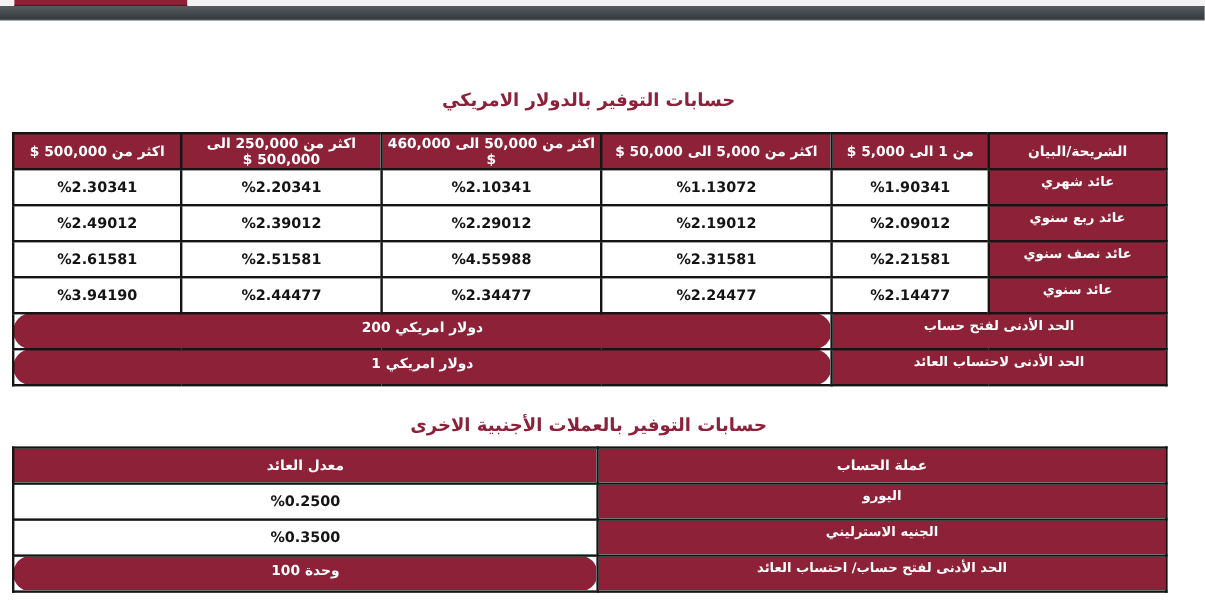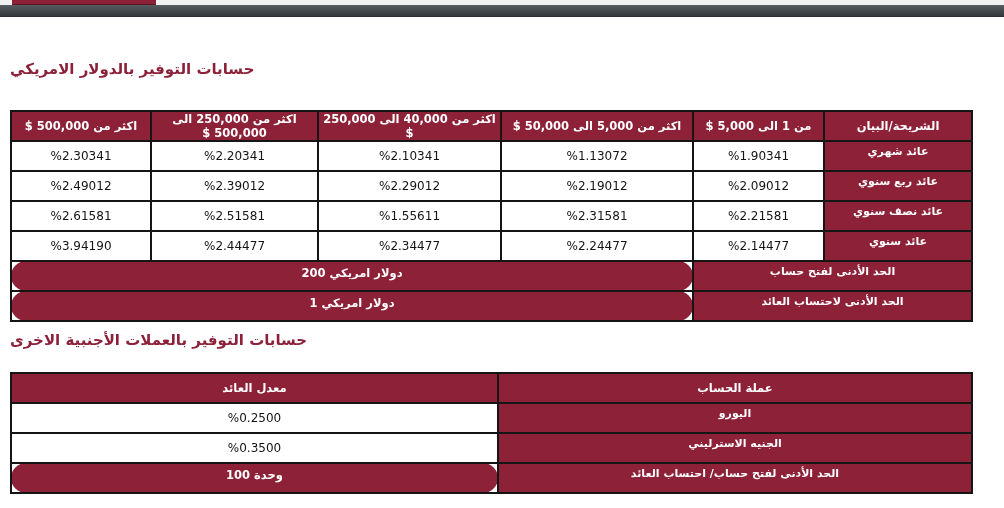--- a/index.html
+++ b/index.html
@@ -9,40 +9,40 @@
   
   .top-strip   { position: absolute; left: 0; top: 0; width: 1004px; height: 5px; background: #f3f3f3; }
   .top-accent  { position: absolute; left: 12px; top: 0; width: 144px; height: 5px;
                  background: #8C2138; border-bottom: 1px solid #5e1526; }
   .top-navbar  { position: absolute; left: 0; top: 5px; width: 1004px; height: 12px;
                  background: linear-gradient(#575c60, #34393d); border-bottom: 1px solid #2b3034; }
 
   
   .content { position: absolute; left: 10px; top: 0; width: 961px; }
 
-  .sec-title { position: absolute; left: 0; width: 961px; 
-               color: #8C2139; font-size: 15px; font-weight: bold; }
+  .sec-title { position: absolute; left: 0; width: 961px; text-align: center;
+               color: #8C2139; font-size: 15px; font-weight: bold; margin-top: 14px; }
   .sec-title.t1 { top: 60px; }
   .sec-title.t2 { top: 331px; }
 
   
   table.rates { position: absolute; left: 0; border-collapse: collapse; table-layout: fixed;
                 width: 961px; }
   table.rates.usd { top: 110px; }
   table.rates.fx  { top: 372px; }
 
   table.rates th, table.rates td { border: 2px solid #151515; height: 30px; overflow: hidden; }
 
   table.rates th { background: #8C2138; color: #ffffff; font-size: 11.5px; font-weight: bold;
                    text-align: center; vertical-align: middle; padding: 0 3px; }
 
   td.lbl  { background: #8C2138; color: #ffffff; font-size: 11px; font-weight: bold;
             text-align: center; vertical-align: top; padding-top: 3px; }
 
-  td.val  { background: #ffffff; color: #141414; font-size: 12px; font-weight: normal;
+  td.val  { background: #ffffff; color: #141414; font-size: 12px; font-weight: bold;
             text-align: center; vertical-align: middle; }
 
   td.fval { background: #8C2138; color: #ffffff; font-size: 11.5px; font-weight: bold;
             text-align: center; vertical-align: top; padding-top: 4px; border-radius: 15px; }
 </style>
 </head>
 <body>
 
 <div class="top-strip">
   <div class="top-accent"></div>
@@ -60,21 +60,21 @@
         <col style="width:192px">
       <col style="width:183px">
         <col style="width:167px">
         <col style="width:140px">
     </colgroup>
     <tbody>
       <tr>
         <th>الشريحة/البيان</th>
         <th>من 1 الى 5,000 $</th>
         <th>اكثر من 5,000 الى 50,000 $</th>
-        <th>اكثر من 40,000 الى 250,000 $</th>
+        <th>اكثر من 50,000 الى 460,000 $</th>
         <th>اكثر من 250,000 الى 500,000 $</th>
         <th>اكثر من 500,000 $</th>
       </tr>
       <tr>
         <td class="lbl">عائد شهري</td>
         <td class="val">%1.90341</td>
         <td class="val">%1.13072</td>
         <td class="val">%2.10341</td>
         <td class="val">%2.20341</td>
         <td class="val">%2.30341</td>
@@ -84,21 +84,21 @@
         <td class="val">%2.09012</td>
         <td class="val">%2.19012</td>
         <td class="val">%2.29012</td>
         <td class="val">%2.39012</td>
         <td class="val">%2.49012</td>
       </tr>
       <tr>
         <td class="lbl">عائد نصف سنوي</td>
         <td class="val">%2.21581</td>
         <td class="val">%2.31581</td>
-        <td class="val">%1.55611</td>
+        <td class="val">%4.55988</td>
         <td class="val">%2.51581</td>
         <td class="val">%2.61581</td>
       </tr>
       <tr>
         <td class="lbl">عائد سنوي</td>
         <td class="val">%2.14477</td>
         <td class="val">%2.24477</td>
         <td class="val">%2.34477</td>
         <td class="val">%2.44477</td>
         <td class="val">%3.94190</td>

